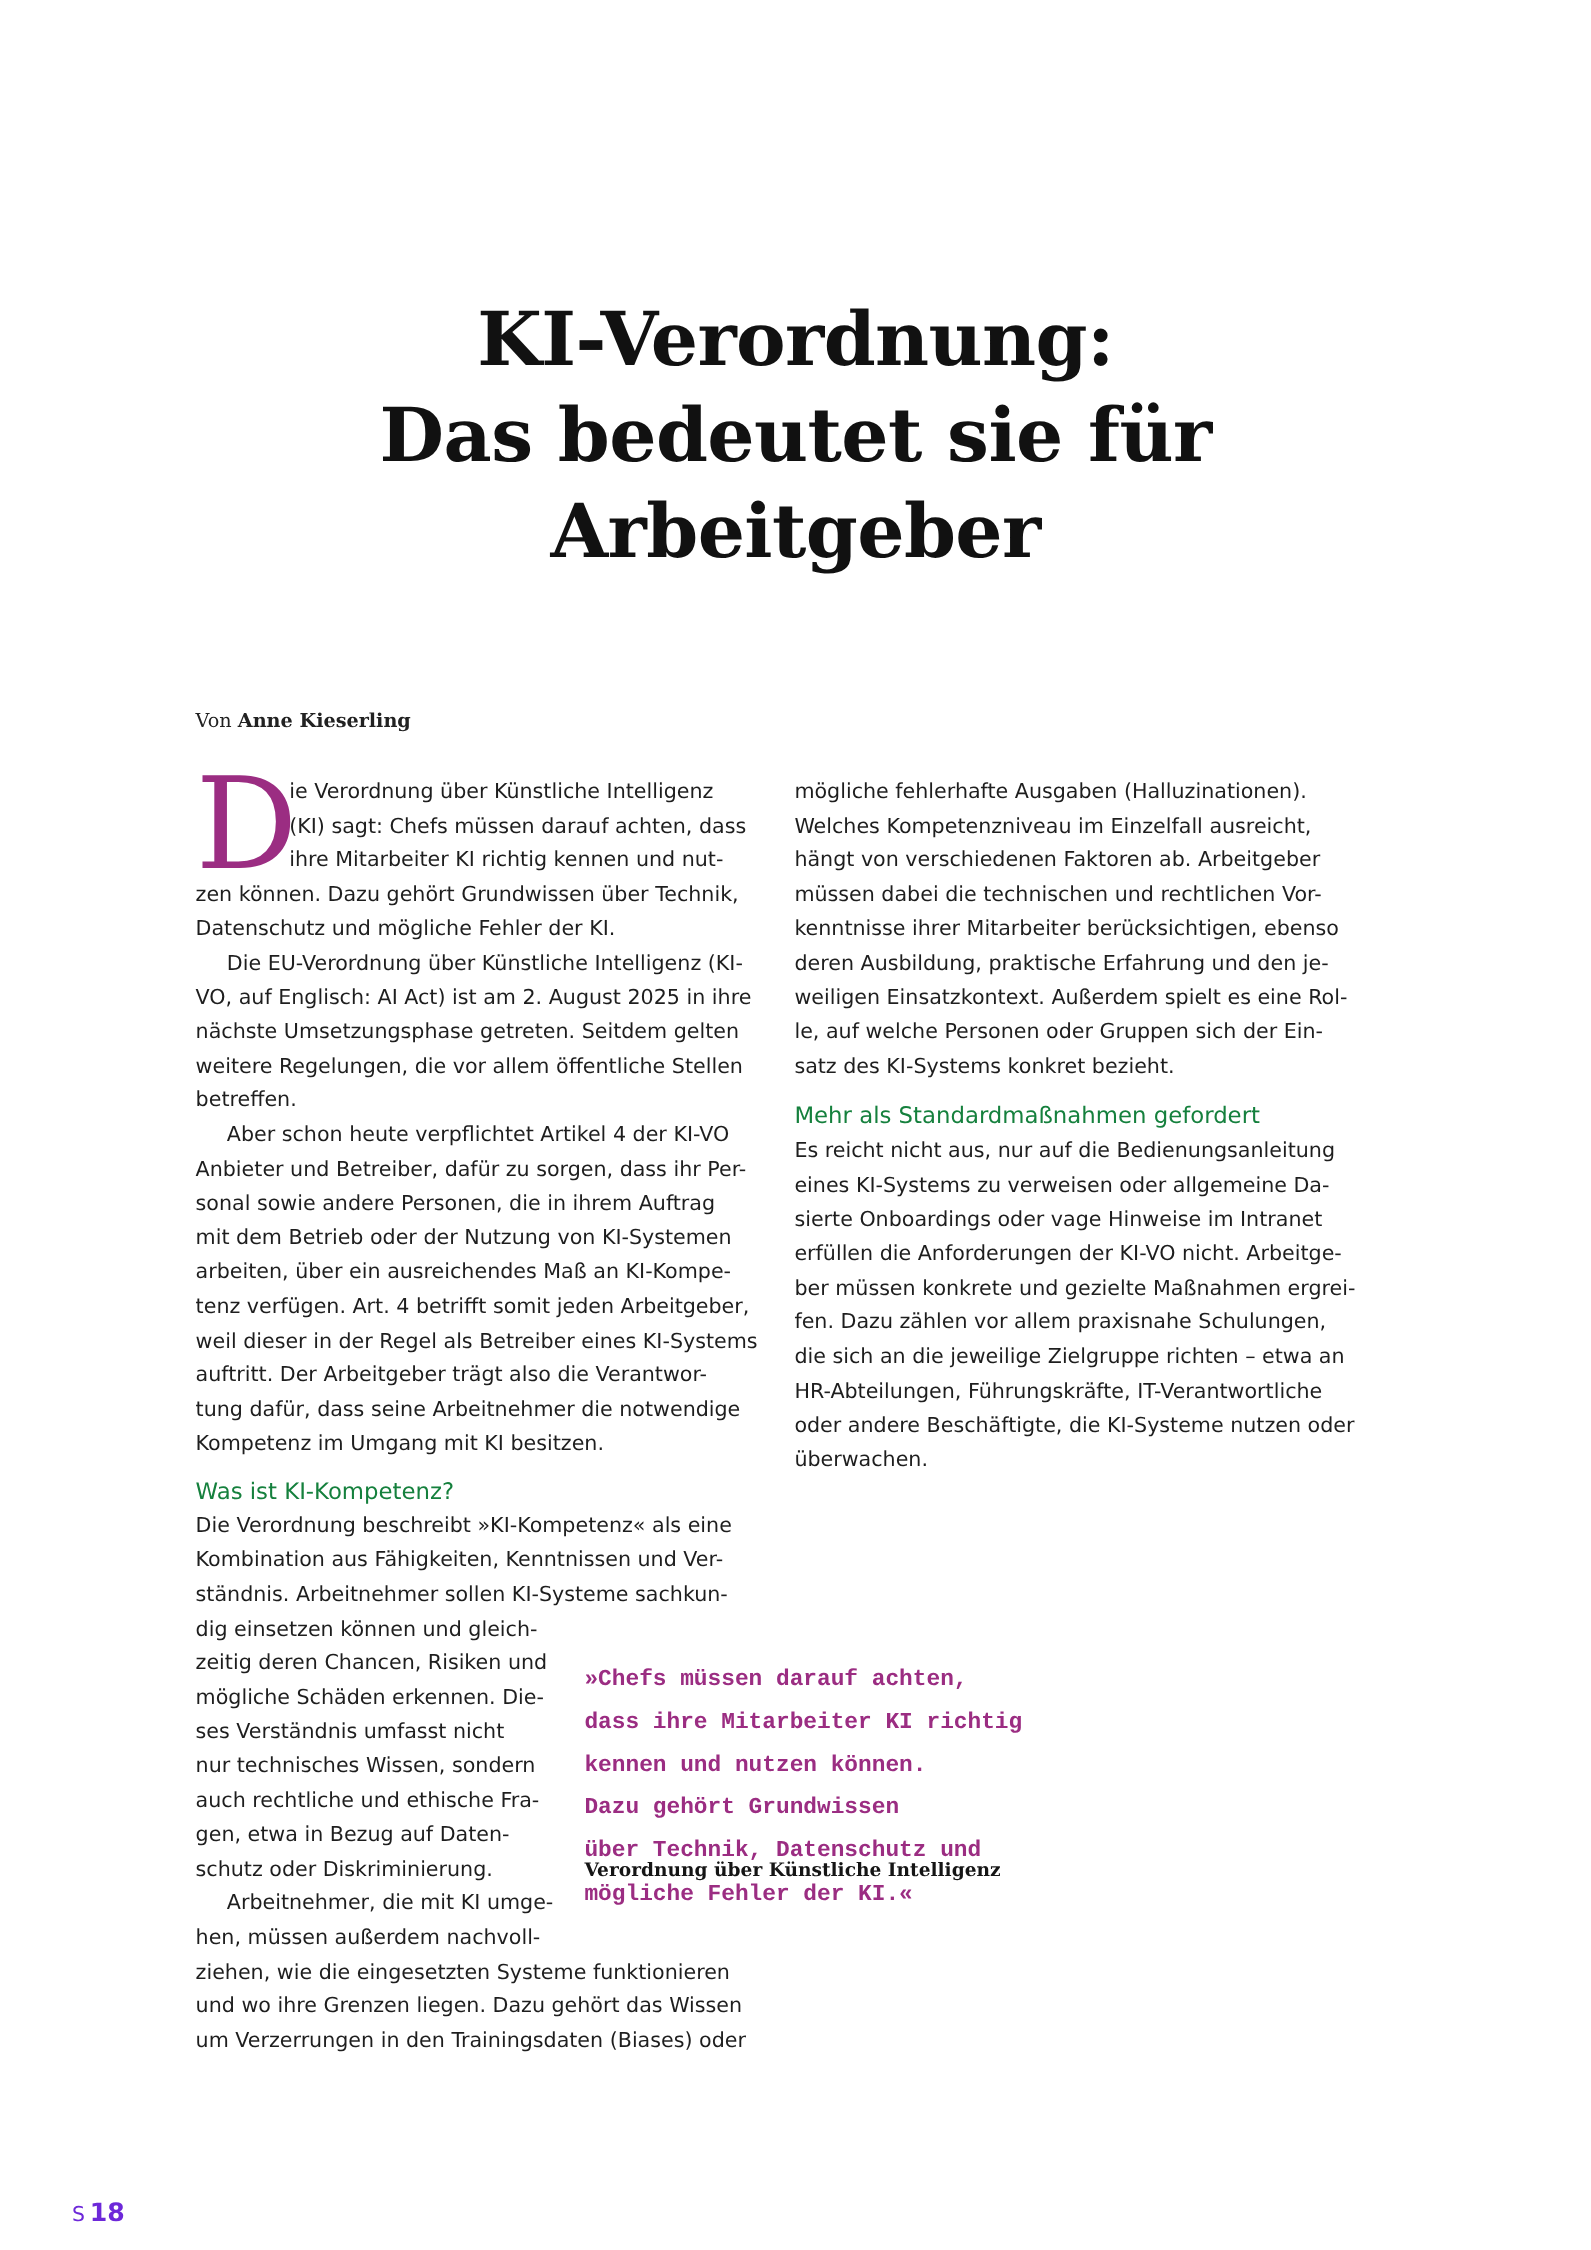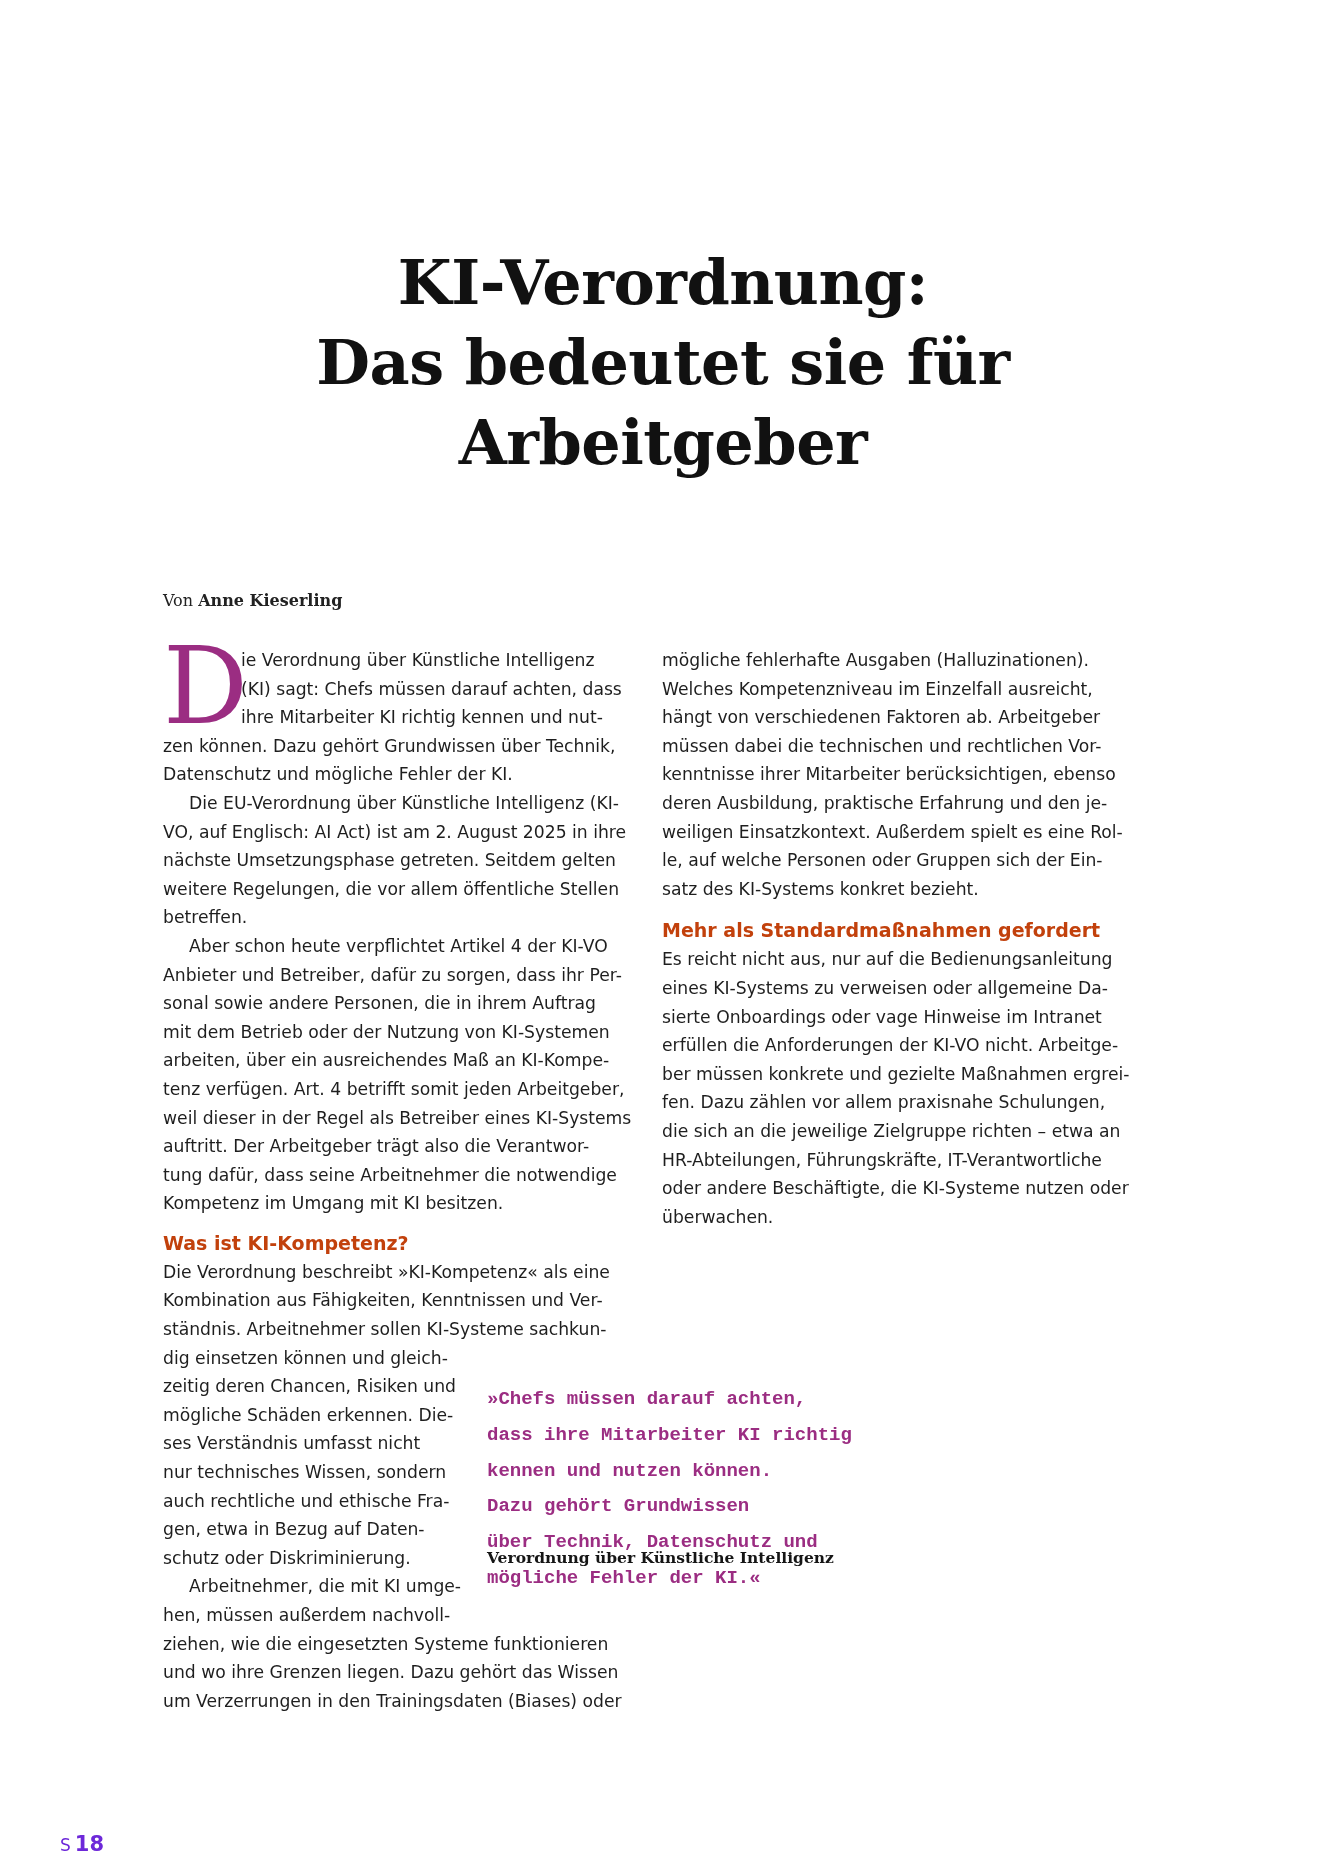--- a/index.html
+++ b/index.html
@@ -19,21 +19,21 @@
   .col .ln { white-space: nowrap; display: block; }
   .col .ind { padding-left: 26px; }
   .col-left { left: 163px; top: 646px; width: 470px; }
   .col-right { left: 662px; top: 646px; width: 480px; }
   .dropcap-wrap { position: relative; }
   .dropcap {
     position: absolute; left: 0; top: -2px; font-family: "DejaVu Serif", serif;
     font-size: 106px; line-height: 86px; color: #9b2d82; font-weight: normal;
   }
   .dc-ln { padding-left: 78px; }
-  .h2 { font-family: "DejaVu Sans", sans-serif; font-weight: bold; font-size: 19px; line-height: 30px; color: #c2410c; white-space: nowrap; }
+  .h2 { font-family: "DejaVu Sans", sans-serif; font-weight: normal; font-size: 19px; line-height: 30px; color: #15803d; white-space: nowrap; }
   .h2.left { margin-top: 10px; }
   .h2.right { margin-top: 12px; }
   .pullquote {
     position: absolute; left: 487px; top: 1382px; width: 470px;
     font-family: Liberation Mono, monospace; font-weight: bold; font-size: 19px;
     line-height: 35.8px; color: #9b2d82;
   }
   .pullquote .ln { display: block; white-space: nowrap; }
   .pq-source {
     position: absolute; left: 487px; top: 1548px; font-family: "DejaVu Serif", serif;

